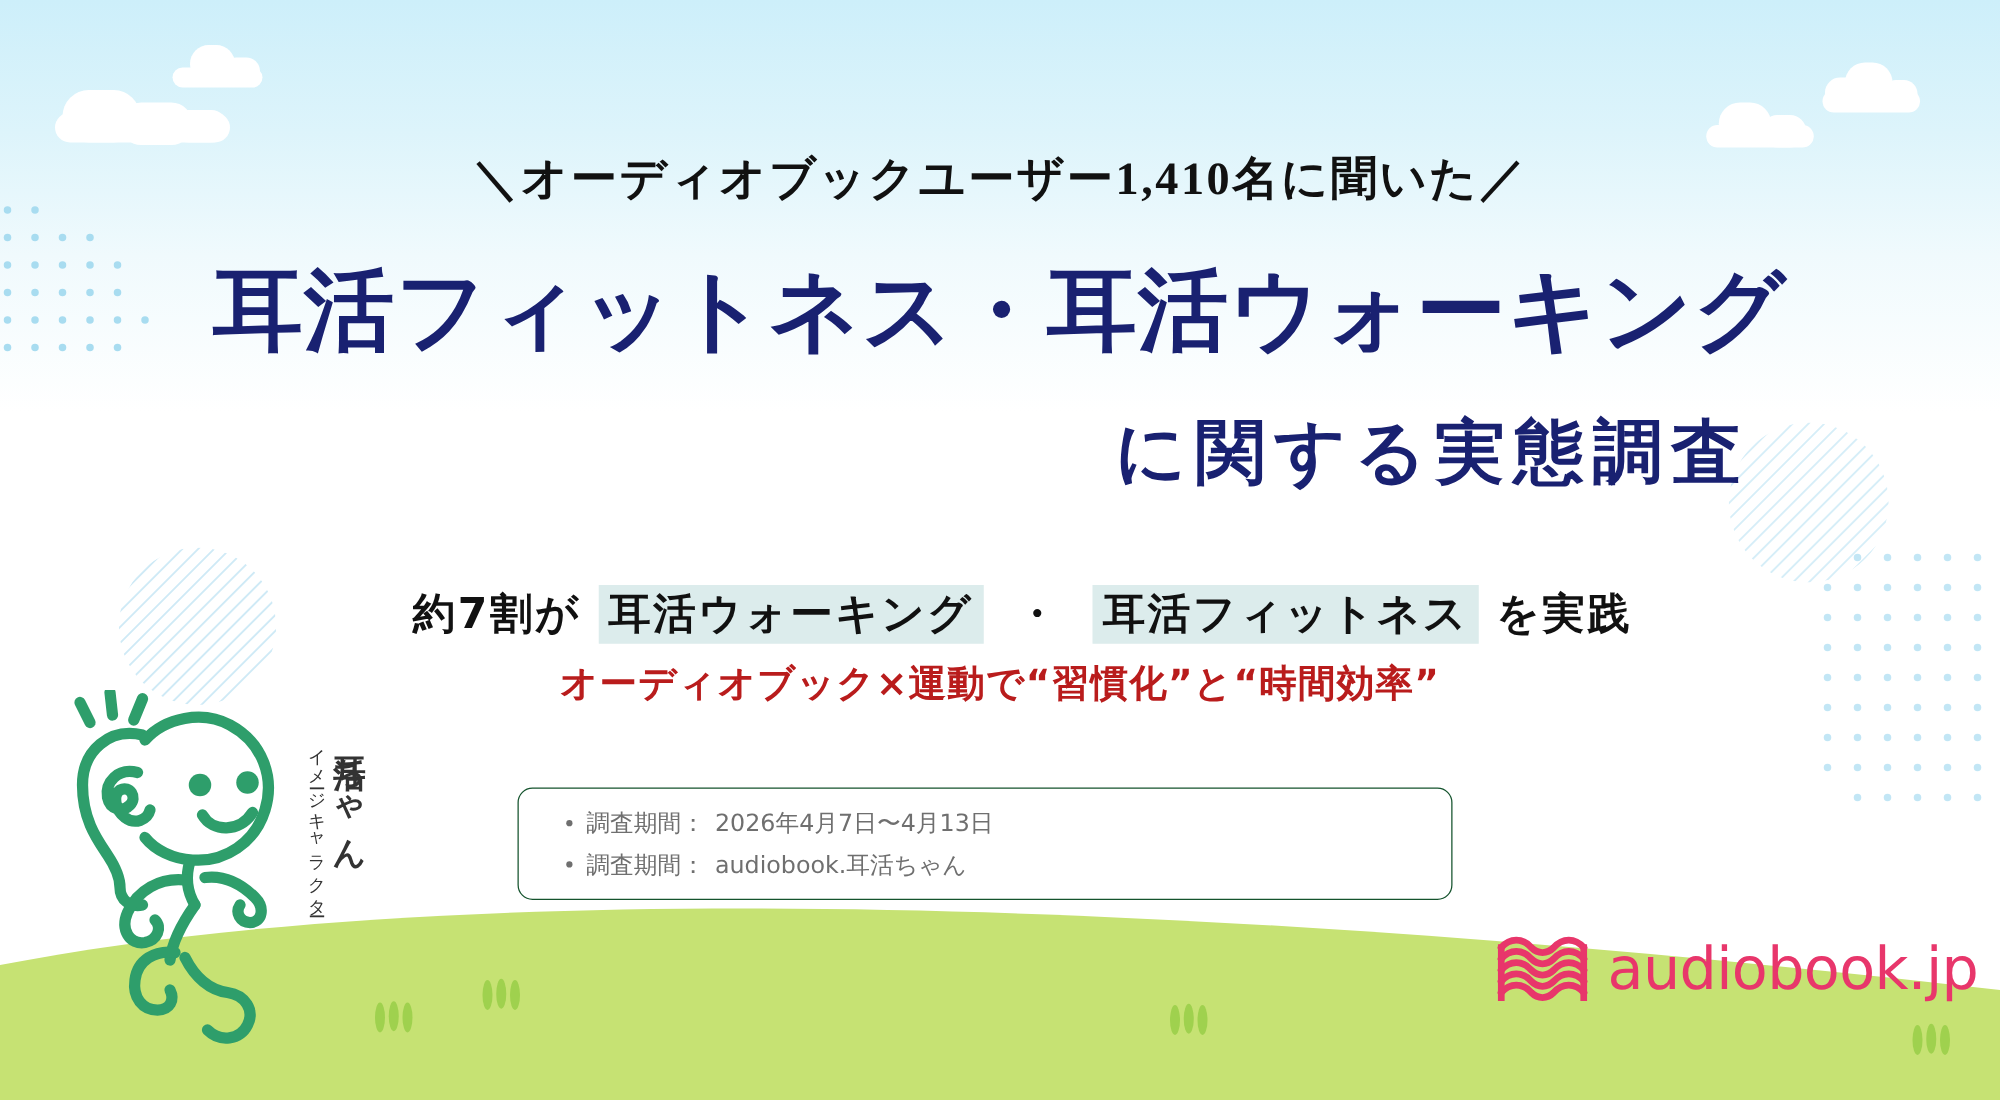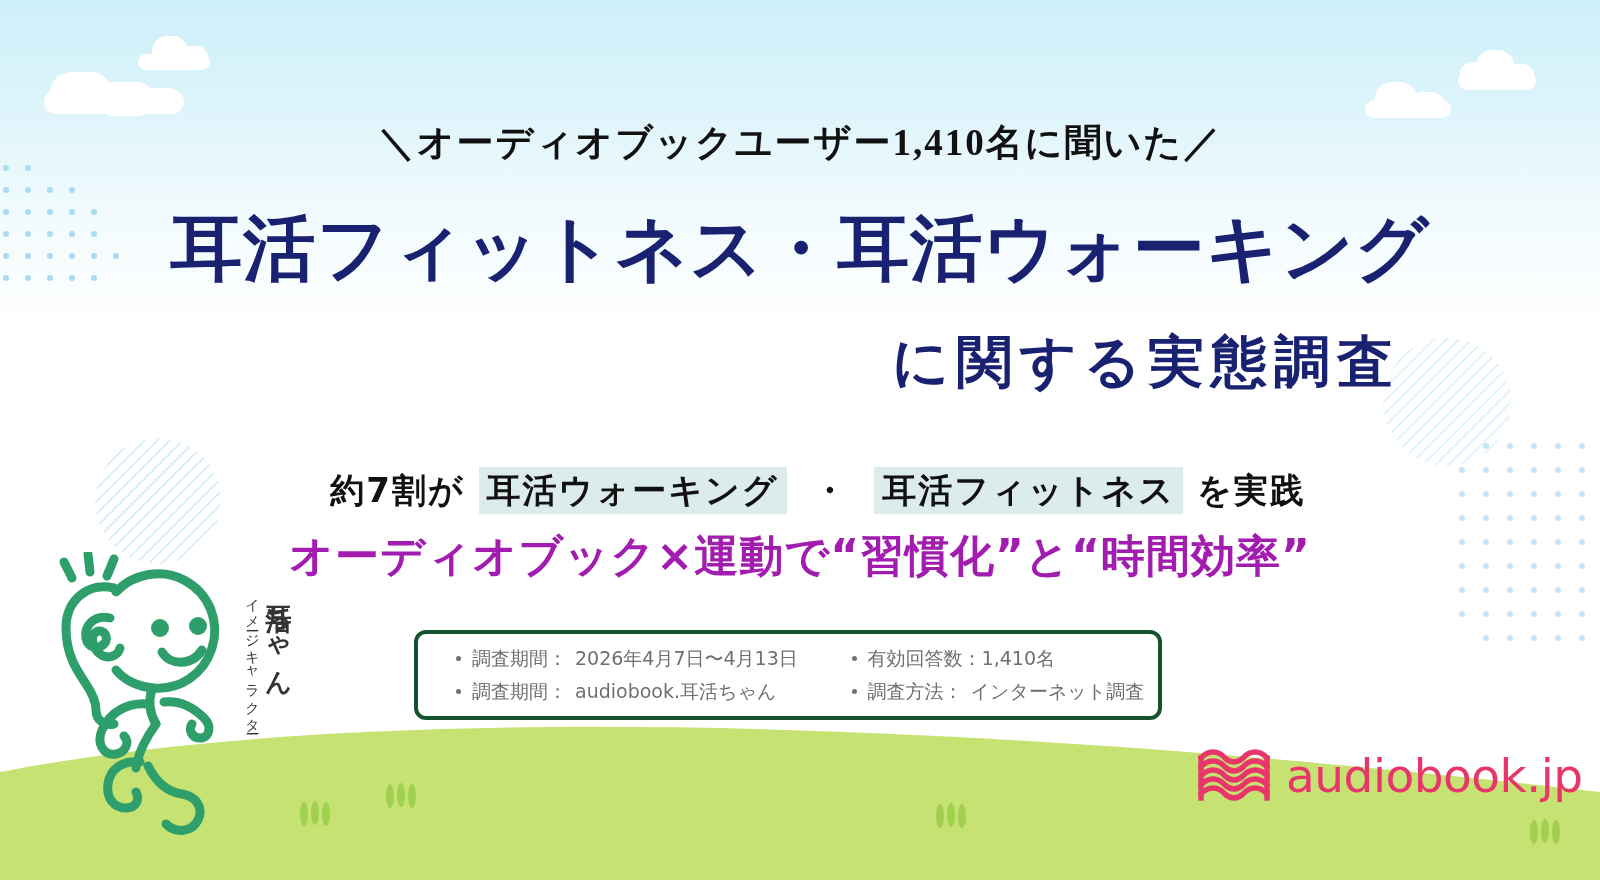--- a/index.html
+++ b/index.html
@@ -55,29 +55,29 @@
     margin-left:12px;
   }
   .sub1 {
     position:absolute; left:0; top:468px; width:1600px;
     text-align:center; white-space:nowrap;
     font-size:34px; font-weight:700; color:#111111; letter-spacing:2px;padding-left:36px;
   }
   .sub2 {
     position:absolute; left:0; top:527px; width:1600px;
     text-align:center; white-space:nowrap;
-    font-size:44px; font-weight:700; color:#a21caf; letter-spacing:1px;
+    font-size:30px; font-weight:700; color:#b91c1c; letter-spacing:1px;
   }
   .hl { background:#dcecec; padding:3px 8px 4px 8px; }
   .dot-sep { padding:0 12px; }
 
   
   .infobox {
     position:absolute; left:414px; top:630px; width:748px; height:90px;
-    border:4px solid #14532d; border-radius:12px;
+    border:1px solid #14532d; border-radius:12px;
     display:flex; align-items:center;
     background:transparent;
   }
   .infocol { display:flex; flex-direction:column; justify-content:center; gap:7px; }
   .infocol.left { width:420px; padding-left:38px; }
   .infocol.right { width:328px; padding-left:18px; }
   .infoitem {
     font-size:19px; color:#6f6f6f; white-space:nowrap;
     display:flex; align-items:center;
   }
@@ -312,33 +312,20 @@
         <span style="width:8px"></span>
         <span>2026年4月7日〜4月13日</span>
       </div>
       <div class="infoitem">
         <span class="bullet"></span>
         <span>調査期間：</span>
         <span style="width:8px"></span>
         <span>audiobook.耳活ちゃん</span>
       </div>
     </div>
-    <div class="infocol right">
-      <div class="infoitem">
-        <span class="bullet"></span>
-        <span>有効回答数：</span>
-        <span>1,410名</span>
-      </div>
-      <div class="infoitem">
-        <span class="bullet"></span>
-        <span>調査方法：</span>
-        <span style="width:8px"></span>
-        <span>インターネット調査</span>
-      </div>
-    </div>
   </div>
 
   <svg class="mascot" viewBox="0 0 210 300">
     <g fill="none" stroke="#2e9e6b" stroke-width="9" stroke-linecap="round" stroke-linejoin="round">
 
       <line x1="20" y1="26" x2="12" y2="10"></line>
       <line x1="38" y1="20" x2="36" y2="2"></line>
       <line x1="55" y1="24" x2="62" y2="7"></line>
 
       <path d="M62,36 C36,30 14,48 14,76 C14,104 26,120 34,132 C40,141 44,150 44,158 C44,168 52,174 62,172"></path>

